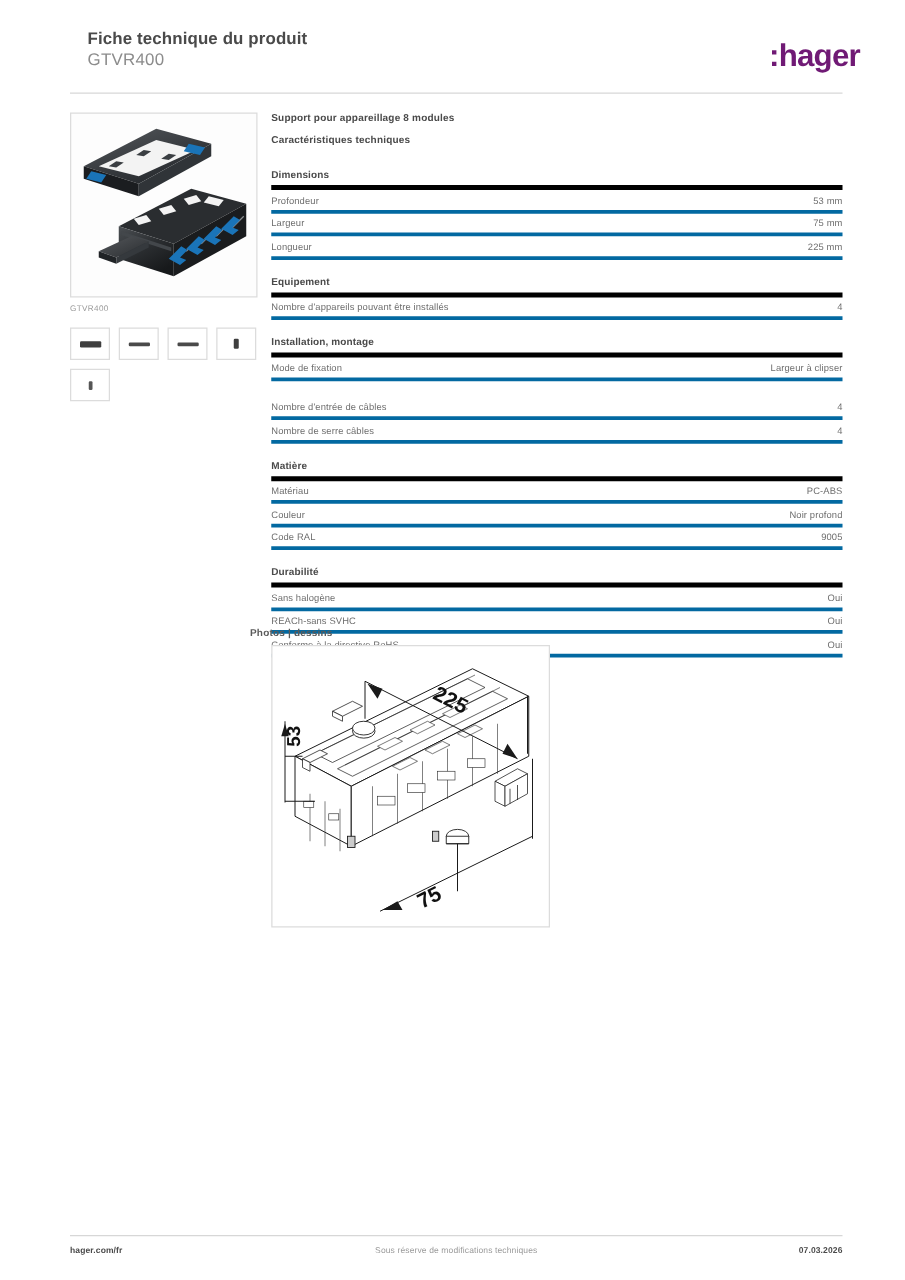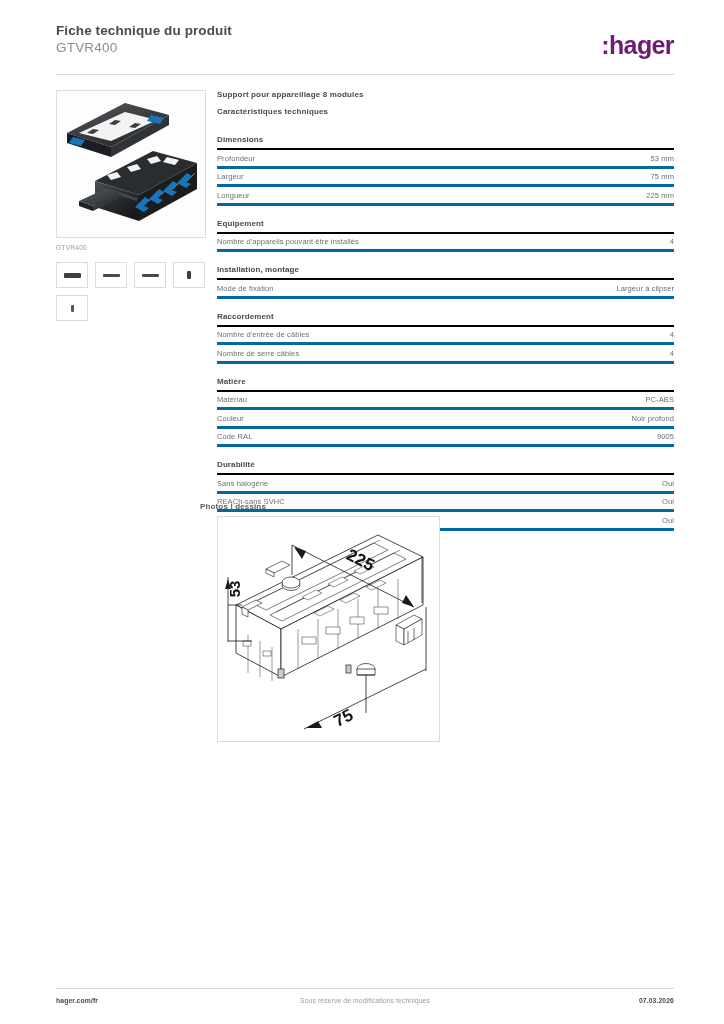--- a/index.html
+++ b/index.html
@@ -14,21 +14,21 @@
     position: relative;
     width: 724px;
     height: 1024px;
     background: #fff;
     overflow: hidden;
   }
 
   
   .header {
     position: absolute;
-    left: 56px;
+    left: 70px;
     top: 22px;
     width: 618px;
     height: 50px;
   }
   .doc-title {
     font-size: 13.5px;
     font-weight: bold;
     color: #4a4a4a;
     letter-spacing: 0.1px;
     line-height: 17px;
@@ -134,21 +134,21 @@
     letter-spacing: 0.15px;
     margin-bottom: 19px;
   }
   .spec-group { margin-bottom: 13px; }
   .group-title {
     font-size: 8px;
     font-weight: bold;
     color: #4a4a4a;
     letter-spacing: 0.1px;
     padding-bottom: 4px;
-    border-bottom: 2px solid #000000;
+    border-bottom: 4px solid #000000;
   }
   .spec-row {
     display: flex;
     justify-content: space-between;
     align-items: baseline;
     border-bottom: 3px solid #0369a1;
     padding: 3.5px 0 3px 0;
   }
   .spec-key {
     font-size: 7.5px;
@@ -341,21 +341,20 @@
           </div>
         </div>
         <div class="spec-group">
           <div class="group-title">Installation, montage</div>
           <div class="spec-row">
             <span class="spec-key">Mode de fixation</span>
             <span class="spec-val">Largeur à clipser</span>
           </div>
         </div>
         <div class="spec-group">
-          <div class="group-title">Raccordement</div>
           <div class="spec-row">
             <span class="spec-key">Nombre d'entrée de câbles</span>
             <span class="spec-val">4</span>
           </div>
           <div class="spec-row">
             <span class="spec-key">Nombre de serre câbles</span>
             <span class="spec-val">4</span>
           </div>
         </div>
         <div class="spec-group">

